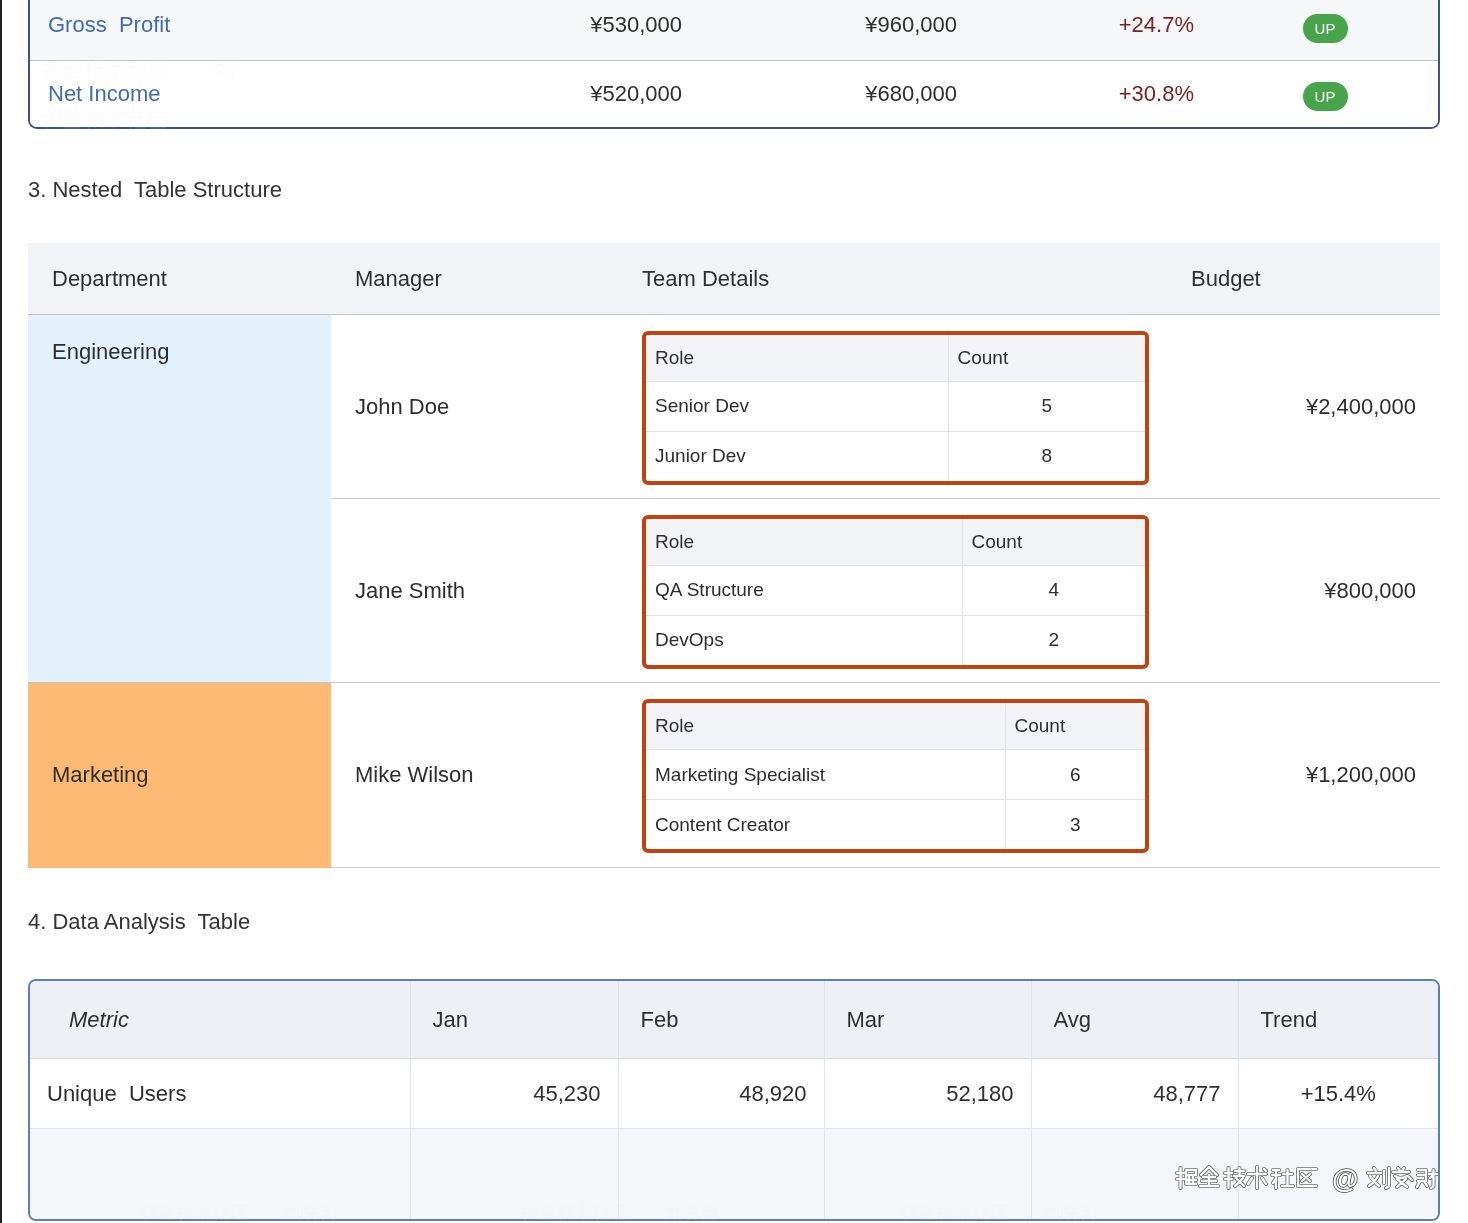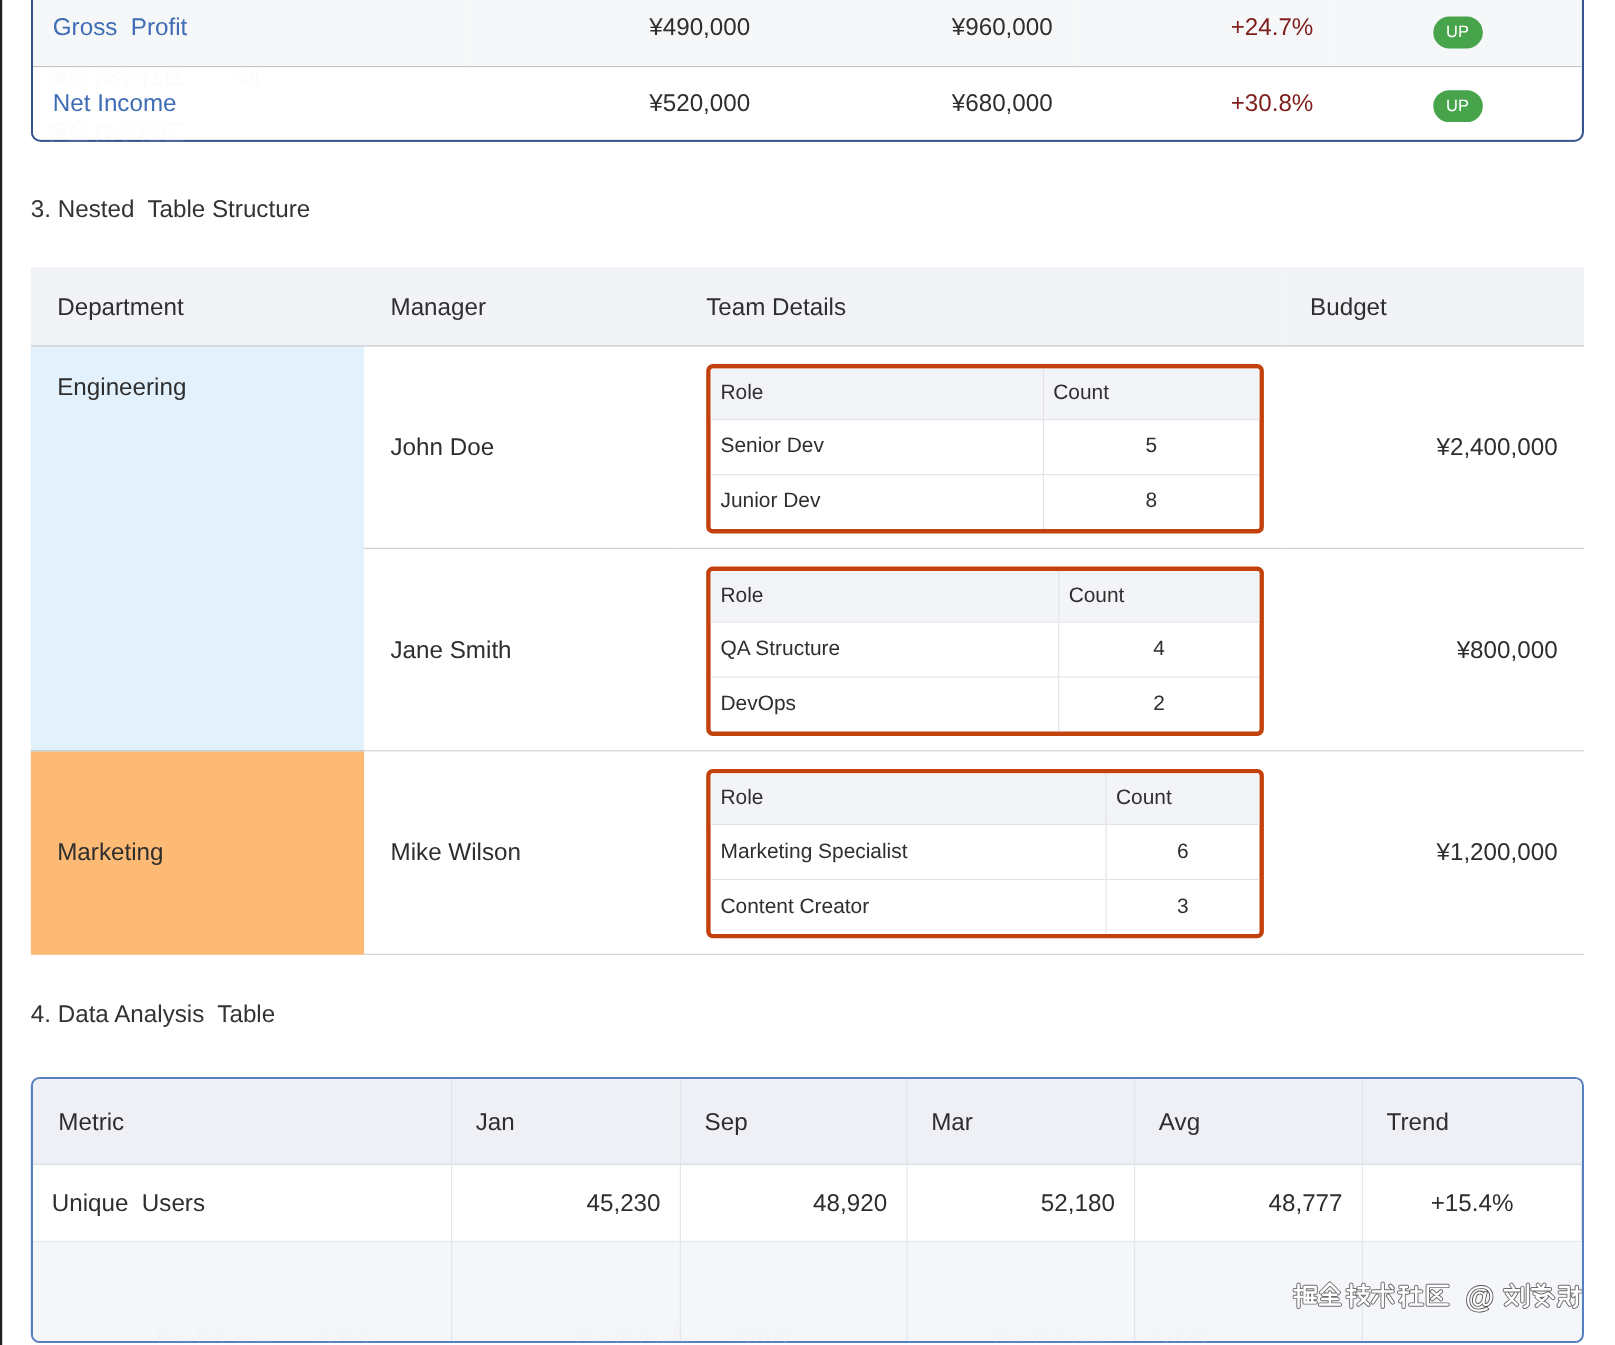--- a/index.html
+++ b/index.html
@@ -49,21 +49,21 @@
 .nt tr:first-child td{border-top:none;}
 .bud{text-align:right;}
 
 
 .t4wrap{border:2px solid #587fbe;border-radius:8px;overflow:hidden;}
 .t4{width:100%;table-layout:fixed;}
 .t4 th{background:#eef0f6;text-align:left;height:77px;padding:0 18px 0 22px;
   border-bottom:1px solid #d5dae3;}
 .t4 td{height:69px;padding:0 17px;border-bottom:1px solid #e3e6ec;}
 .t4 tr.rstripe td{background:#f6f8fb;}
-.t4 th:first-child{padding-left:23px;}
+.t4 th:first-child{padding-left:39px;font-style:italic;}
 .t4 th+th,.t4 td+td{border-left:1px solid #e0e4ec;}
 .t4 td.num{text-align:right;}
 .t4 td.trd{text-align:center;}
 .t4 tr.r3 td{background:#f4f6fa;border-bottom:none;height:90px;}
 
 
 .wm{position:absolute;z-index:20;}
 .wm .o{stroke:#4e4e4e;stroke-width:4.0;fill:none;stroke-linecap:round;stroke-linejoin:round;opacity:.82;}
 .wm .w{stroke:#ffffff;stroke-width:2.3;fill:none;stroke-linecap:round;stroke-linejoin:round;}
 .wm text{font-family:"Liberation Sans",sans-serif;font-size:27px;fill:#fff;stroke:#4e4e4e;stroke-width:1.6;paint-order:stroke;font-weight:700;}
@@ -80,21 +80,21 @@
 <colgroup>
           <col style="width:395px">
           <col style="width:275px">
           <col style="width:275px">
           <col style="width:237px">
           <col>
         </colgroup>
 <tbody>
           <tr class="r1">
             <td class="lnk">Gross&nbsp; Profit</td>
-            <td class="num">¥490,000</td>
+            <td class="num">¥530,000</td>
             <td class="num">¥960,000</td>
             <td class="pct">+24.7%</td>
             <td class="bdg"><span class="badge">UP</span></td>
           </tr>
 <tr class="r2">
             <td class="lnk">Net Income</td>
             <td class="num">¥520,000</td>
             <td class="num">¥680,000</td>
             <td class="pct">+30.8%</td>
             <td class="bdg"><span class="badge" style="top:2px;">UP</span></td>
@@ -217,21 +217,21 @@
           <col style="width:208px">
           <col style="width:206px">
           <col style="width:207px">
           <col style="width:207px">
           <col>
         </colgroup>
 <tbody>
           <tr>
             <th>Metric</th>
             <th>Jan</th>
-            <th>Sep</th>
+            <th>Feb</th>
             <th>Mar</th>
             <th>Avg</th>
             <th>Trend</th>
           </tr>
 <tr>
             <td>Unique&nbsp; Users</td>
             <td class="num">45,230</td>
             <td class="num">48,920</td>
             <td class="num">52,180</td>
             <td class="num">48,777</td>

